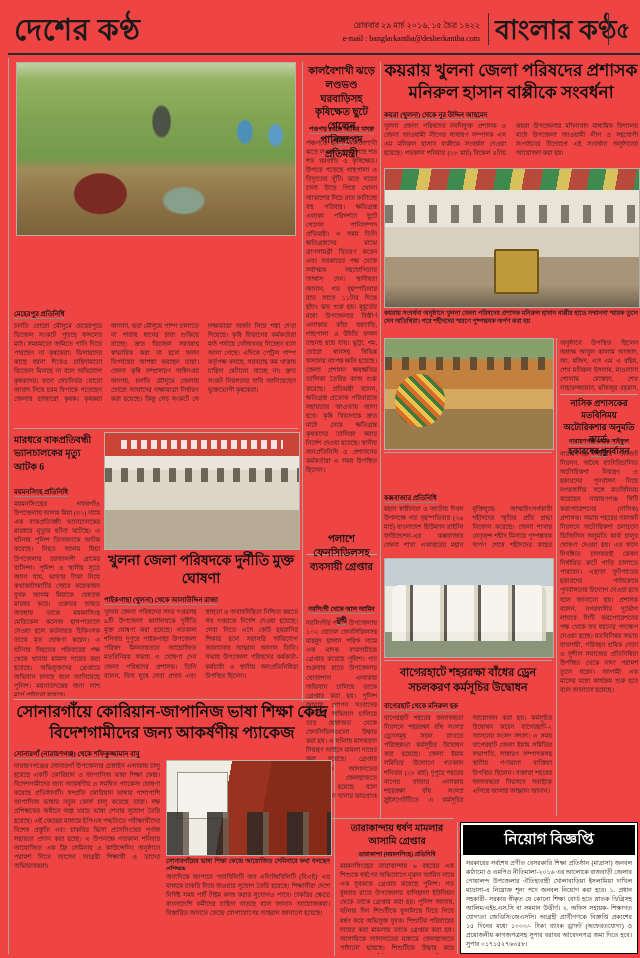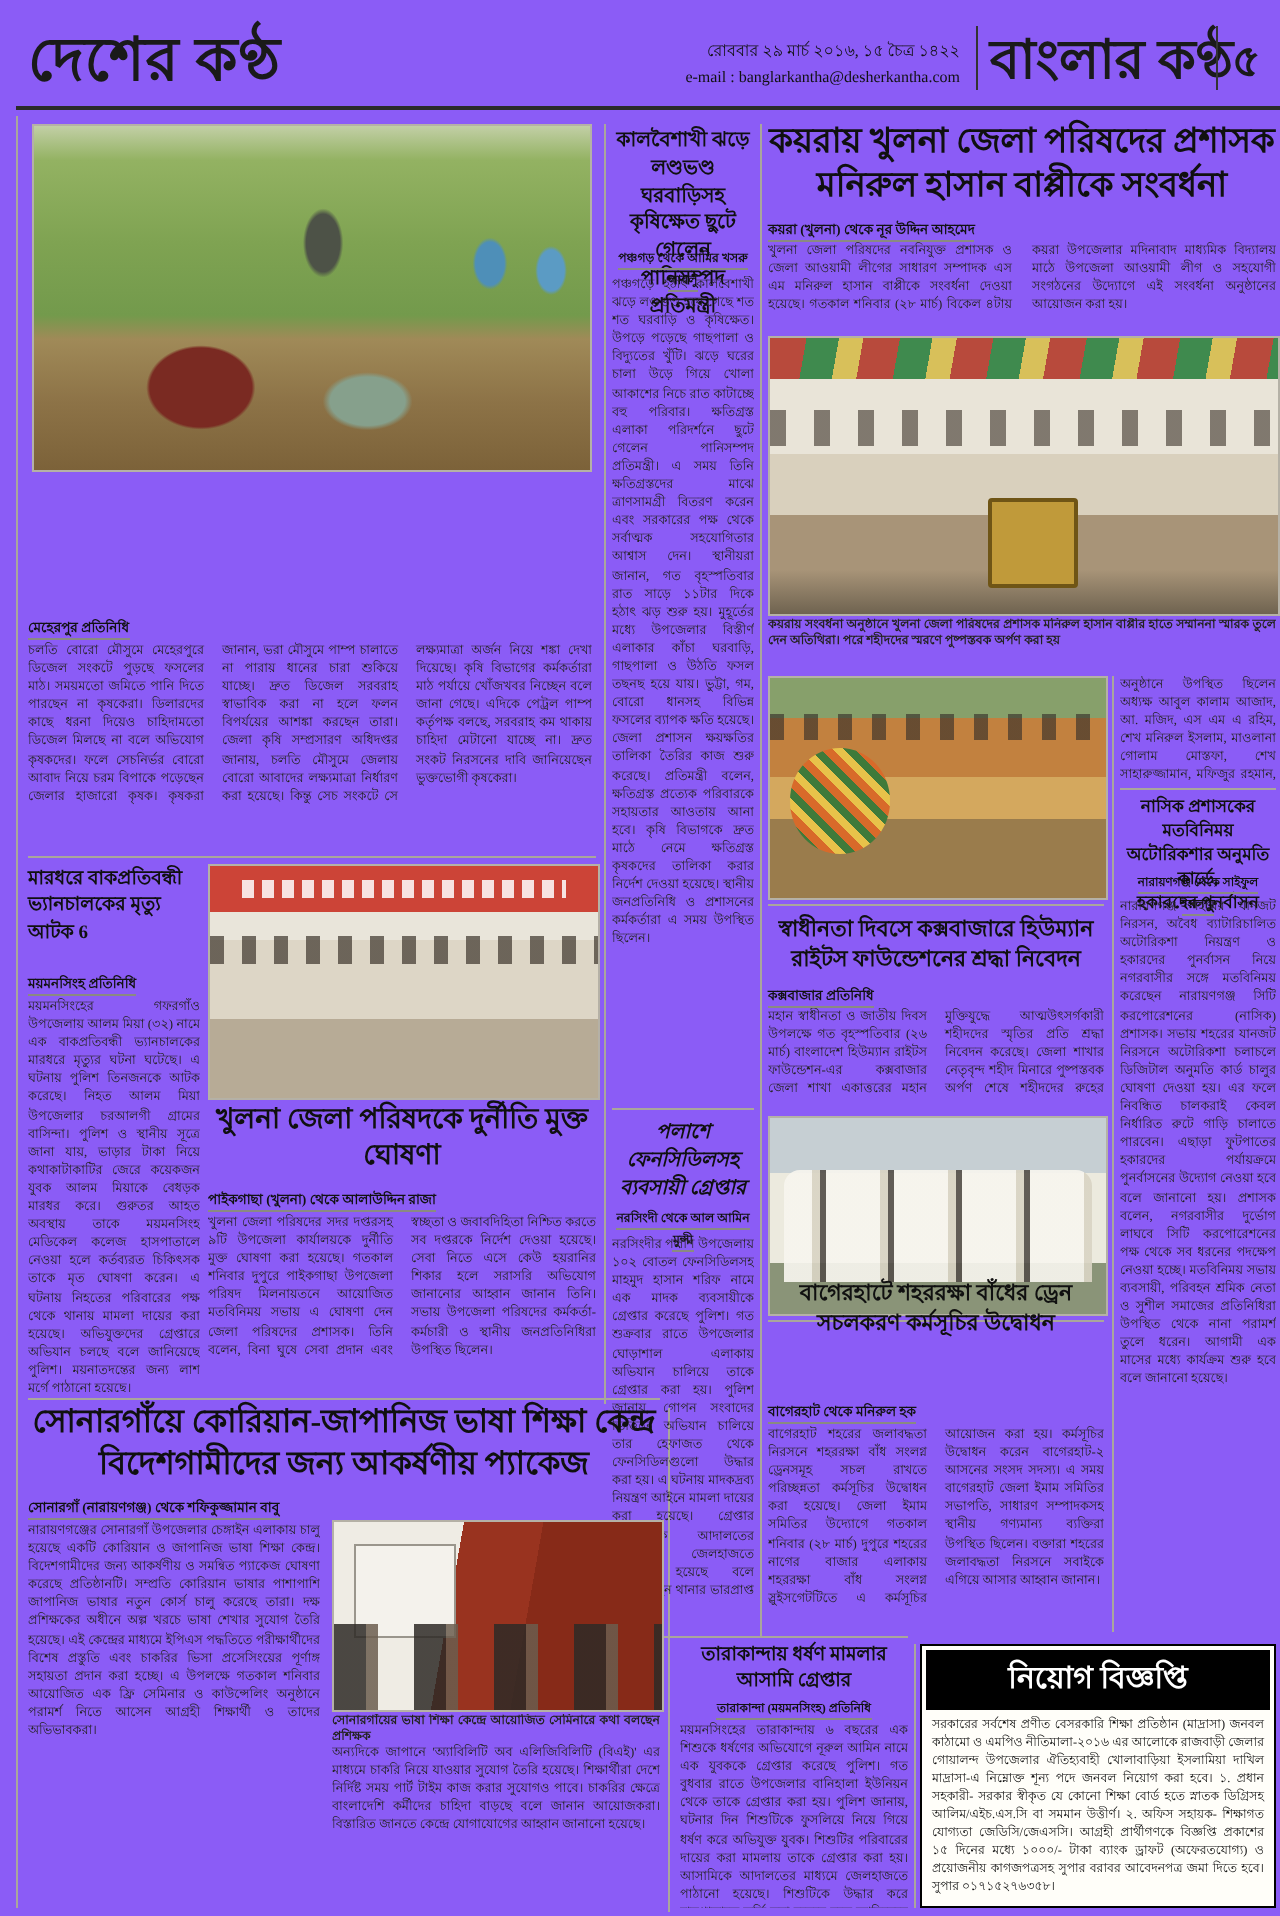--- a/index.html
+++ b/index.html
@@ -1,16 +1,16 @@
 <!DOCTYPE html>
 <html lang="bn"><head>
 <meta charset="utf-8">
 <style>
   html,body{margin:0;padding:0;background:#e9e7e2;}
-  .page{position:relative;width:640px;height:958px;margin:0 auto;background:#8b5cf6;
+  .page{position:relative;width:640px;height:958px;margin:0 auto;background:#ef4444;
         font-family:"Liberation Serif","DejaVu Serif",serif;color:#1a1a1a;overflow:hidden;}
   .abs{position:absolute;}
   
   #hd-logo{left:14px;top:6px;font-size:30px;font-weight:bold;letter-spacing:.5px;}
   #hd-dates{left:288px;top:20px;width:192px;text-align:right;font-size:8px;line-height:1.6;color:#111;}
   #hd-edition{left:495px;top:9px;font-size:27px;font-weight:bold;}
   #hd-page{left:616px;top:13px;font-size:22px;font-weight:bold;}
   .vdiv{width:1px;background:#333;}
   #hd-d1{left:488px;top:13px;height:32px;}
   #hd-d2{left:608px;top:13px;height:32px;}
@@ -87,27 +87,27 @@
   #rec-by{left:384px;top:109px;}
   #rec-intro{left:384px;top:121px;width:254px;height:44px;column-count:2;column-gap:10px;}
   #rec-cap{left:384px;top:309px;width:254px;height:26px;}
   #rec-names{left:560px;top:338px;width:78px;height:54px;}
   #van-hl{left:14px;top:434px;width:86px;font-size:9.5px;line-height:1.4;text-align:left;}
   #van-by{left:14px;top:486px;}
   #van-bd{left:14px;top:499px;width:86px;height:197px;}
   #khu-hl{left:104px;top:552px;width:194px;font-size:14px;line-height:1.3;}
   #khu-by{left:104px;top:594px;}
   #khu-bd{left:104px;top:607px;width:194px;height:89px;column-count:2;column-gap:9px;}
-  #phe-hl{left:306px;top:560px;width:71px;font-size:10px;line-height:1.4;font-style:italic;}
+  #phe-hl{left:306px;top:532px;width:71px;font-size:10px;line-height:1.4;}
   #phe-by{left:306px;top:604px;width:71px;text-align:center;font-size:6.2px;}
   #phe-bd{left:306px;top:618px;width:71px;height:196px;}
   #tri-hl{left:384px;top:458px;width:168px;font-size:11px;line-height:1.35;}
   #tri-by{left:384px;top:492px;}
   #tri-bd{left:384px;top:504px;width:168px;height:50px;column-count:2;column-gap:9px;}
-  #dra-hl{left:384px;top:640px;width:168px;font-size:11px;line-height:1.35;}
+  #dra-hl{left:384px;top:665px;width:168px;font-size:11px;line-height:1.35;}
   #dra-by{left:384px;top:700px;}
   #dra-bd{left:384px;top:713px;width:168px;height:101px;column-count:2;column-gap:9px;}
   #nas-hl{left:560px;top:398px;width:78px;font-size:8.5px;line-height:1.4;}
   #nas-by{left:560px;top:436px;width:78px;text-align:center;font-size:6px;}
   #nas-bd{left:560px;top:449px;width:78px;height:365px;}
   #lang-hl{left:14px;top:702px;width:316px;font-size:16px;line-height:1.3;}
   #lang-by{left:14px;top:748px;}
   #lang-bdl{left:14px;top:761px;width:146px;height:195px;}
   #lang-cap{left:166px;top:857px;width:164px;height:13px;}
   #lang-bdr{left:166px;top:872px;width:164px;height:84px;}
@@ -179,22 +179,20 @@
   <div class="hl" id="khu-hl">খুলনা জেলা পরিষদকে দুর্নীতি মুক্ত ঘোষণা</div>
   <div class="by" id="khu-by"><span>পাইকগাছা (খুলনা) থেকে আলাউদ্দিন রাজা</span></div>
   <div class="bd" id="khu-bd">খুলনা জেলা পরিষদের সদর দপ্তরসহ ৯টি উপজেলা কার্যালয়কে দুর্নীতি মুক্ত ঘোষণা করা হয়েছে। গতকাল শনিবার দুপুরে পাইকগাছা উপজেলা পরিষদ মিলনায়তনে আয়োজিত মতবিনিময় সভায় এ ঘোষণা দেন জেলা পরিষদের প্রশাসক। তিনি বলেন, বিনা ঘুষে সেবা প্রদান এবং স্বচ্ছতা ও জবাবদিহিতা নিশ্চিত করতে সব দপ্তরকে নির্দেশ দেওয়া হয়েছে। সেবা নিতে এসে কেউ হয়রানির শিকার হলে সরাসরি অভিযোগ জানানোর আহ্বান জানান তিনি। সভায় উপজেলা পরিষদের কর্মকর্তা-কর্মচারী ও স্থানীয় জনপ্রতিনিধিরা উপস্থিত ছিলেন।</div>
 
   <div class="hl" id="phe-hl">পলাশে
 ফেনসিডিলসহ
 ব্যবসায়ী গ্রেপ্তার</div>
   <div class="by" id="phe-by"><span>নরসিংদী থেকে আল আমিন মুন্সী</span></div>
   <div class="bd" id="phe-bd">নরসিংদীর পলাশ উপজেলায় ১০২ বোতল ফেনসিডিলসহ মাহমুদ হাসান শরিফ নামে এক মাদক ব্যবসায়ীকে গ্রেপ্তার করেছে পুলিশ। গত শুক্রবার রাতে উপজেলার ঘোড়াশাল এলাকায় অভিযান চালিয়ে তাকে গ্রেপ্তার করা হয়। পুলিশ জানায়, গোপন সংবাদের ভিত্তিতে অভিযান চালিয়ে তার হেফাজত থেকে ফেনসিডিলগুলো উদ্ধার করা হয়। এ ঘটনায় মাদকদ্রব্য নিয়ন্ত্রণ আইনে মামলা দায়ের করা হয়েছে। গ্রেপ্তার ব্যবসায়ীকে আদালতের মাধ্যমে জেলহাজতে পাঠানো হয়েছে বলে জানিয়েছেন থানার ভারপ্রাপ্ত কর্মকর্তা।</div>
 
-  <div class="hl" id="tri-hl">স্বাধীনতা দিবসে কক্সবাজারে হিউম্যান
-রাইটস ফাউন্ডেশনের শ্রদ্ধা নিবেদন</div>
   <div class="by" id="tri-by"><span>কক্সবাজার প্রতিনিধি</span></div>
   <div class="bd" id="tri-bd">মহান স্বাধীনতা ও জাতীয় দিবস উপলক্ষে গত বৃহস্পতিবার (২৬ মার্চ) বাংলাদেশ হিউম্যান রাইটস ফাউন্ডেশন-এর কক্সবাজার জেলা শাখা একাত্তরের মহান মুক্তিযুদ্ধে আত্মউৎসর্গকারী শহীদদের স্মৃতির প্রতি শ্রদ্ধা নিবেদন করেছে। জেলা শাখার নেতৃবৃন্দ শহীদ মিনারে পুষ্পস্তবক অর্পণ শেষে শহীদদের রুহের মাগফিরাত কামনা করে মোনাজাতে অংশ নেন।</div>
   <div class="ph" id="ph-praying"></div>
 
   <div class="hl" id="dra-hl">বাগেরহাটে শহররক্ষা বাঁধের ড্রেন
 সচলকরণ কর্মসূচির উদ্বোধন</div>
   <div class="by" id="dra-by"><span>বাগেরহাট থেকে মনিরুল হক</span></div>
   <div class="bd" id="dra-bd">বাগেরহাট শহরের জলাবদ্ধতা নিরসনে শহররক্ষা বাঁধ সংলগ্ন ড্রেনসমূহ সচল রাখতে পরিচ্ছন্নতা কর্মসূচির উদ্বোধন করা হয়েছে। জেলা ইমাম সমিতির উদ্যোগে গতকাল শনিবার (২৮ মার্চ) দুপুরে শহরের নাগের বাজার এলাকায় শহররক্ষা বাঁধ সংলগ্ন স্লুইসগেটটিতে এ কর্মসূচির আয়োজন করা হয়। কর্মসূচির উদ্বোধন করেন বাগেরহাট-২ আসনের সংসদ সদস্য। এ সময় বাগেরহাট জেলা ইমাম সমিতির সভাপতি, সাধারণ সম্পাদকসহ স্থানীয় গণ্যমান্য ব্যক্তিরা উপস্থিত ছিলেন। বক্তারা শহরের জলাবদ্ধতা নিরসনে সবাইকে এগিয়ে আসার আহ্বান জানান।</div>
 
   <div class="hl" id="nas-hl">নাসিক প্রশাসকের মতবিনিময়

